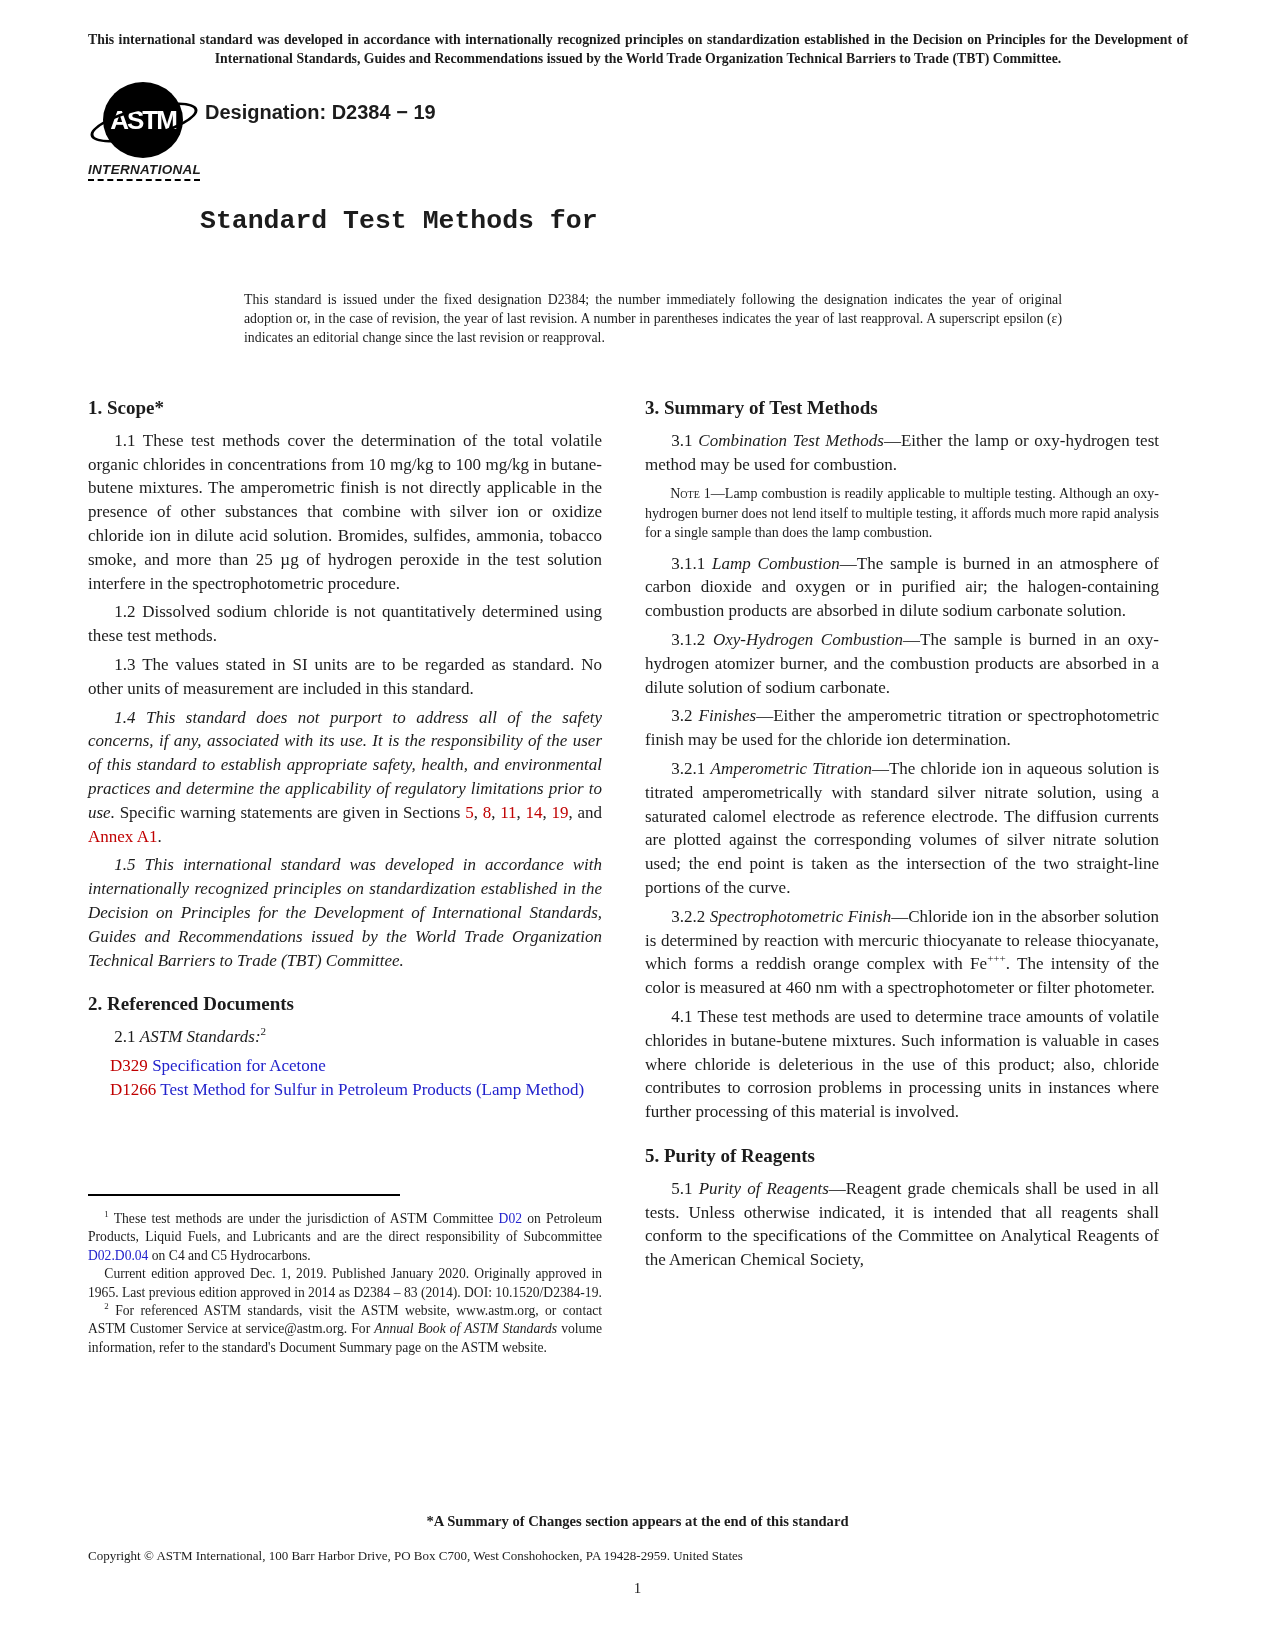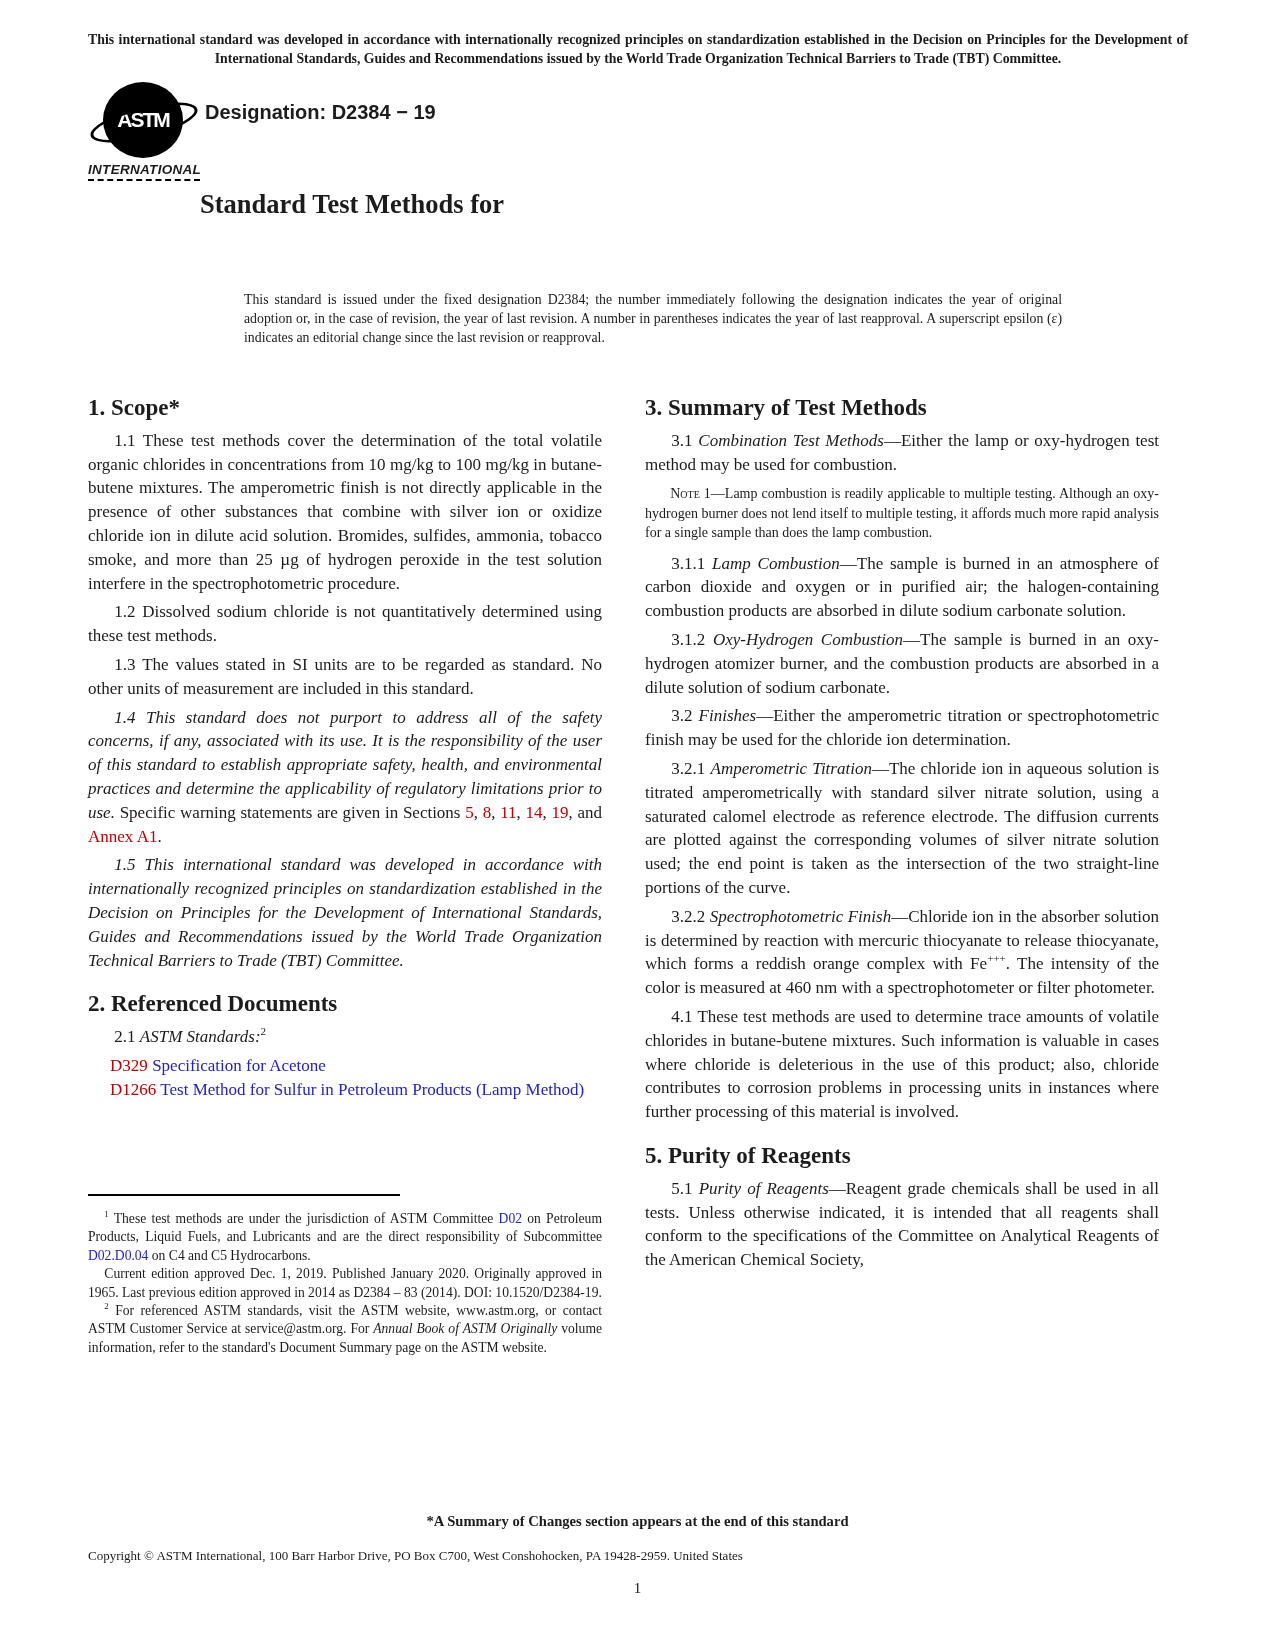--- a/index.html
+++ b/index.html
@@ -16,55 +16,55 @@
   }
   
   .logo{position:absolute;left:88px;top:82px;width:112px;}
   .globe{position:relative;width:82px;height:78px;margin:0 auto;}
   .globe-circle{
     width:80px;height:76px;background:#000;border-radius:50%;
     display:flex;align-items:center;justify-content:center;
   }
   .globe-text{
     color:#fff;font-family:"Liberation Sans",sans-serif;font-weight:bold;
-    font-size:21px;letter-spacing:-2px;
+    font-size:26px;letter-spacing:-2px;
   }
   .orbit{
     position:absolute;left:-14px;top:25px;width:104px;height:25px;
     border:3px solid #000;border-radius:50%;transform:rotate(-14deg);
   }
   .logo-sub{
     margin-top:2px;font-family:"Liberation Sans",sans-serif;font-weight:bold;
     font-style:italic;font-size:13.5px;letter-spacing:0.3px;text-align:left;
     border-bottom:2px dashed #000;padding-bottom:2px;
   }
   .designation{
     position:absolute;left:205px;top:101px;
     font-family:"Liberation Sans",sans-serif;font-weight:bold;font-size:20px;
   }
   
   .title-block{
-    position:absolute;left:200px;top:187px;
-    font-family:Liberation Serif, serif;font-weight:bold;
+    position:absolute;left:200px;top:204px;
+    font-family:Liberation Mono, monospace;font-weight:bold;
     font-size:26.5px;line-height:34px;
   }
   .title-block sup{font-size:14px;}
   .issued-note{
     position:absolute;left:200px;top:291px;width:818px;
     font-size:13.8px;line-height:18.8px;text-align:justify;margin-left:44px;
   }
   
   .col{
     position:absolute;top:383px;width:514px;
     font-size:17px;line-height:23.8px;text-align:justify;
   }
   .col-left{left:88px;}
   .col-right{left:645px;}
   h2.sec{
-    font-size:23px;font-weight:bold;margin:0 0 9px 0;padding-top:15px;
+    font-size:19px;font-weight:bold;margin:0 0 9px 0;padding-top:15px;
     text-align:left;
   }
   h2.first{padding-top:13px;}
   .body-p{margin:0 0 5px 0;text-indent:1.55em;}
   .italic{font-style:italic;}
   .upright{font-style:normal;}
   .note{
     font-size:14px;line-height:19.4px;margin:8px 0 9px 0;text-indent:1.8em;
   }
   .note-label{font-variant:small-caps;}
@@ -165,19 +165,19 @@
   </p>
 </div>
 
 <div class="footnote-block">
   <div class="footnote-rule"></div>
   <p class="fn">
     <sup>1</sup><span> These test methods are under the jurisdiction of ASTM Committee </span><a class="blue">D02</a><span> on Petroleum Products, Liquid Fuels, and Lubricants and are the direct responsibility of Subcommittee </span><a class="blue">D02.D0.04</a><span> on C4 and C5 Hydrocarbons.</span>
   </p>
   <p class="fn">Current edition approved Dec. 1, 2019. Published January 2020. Originally approved in 1965. Last previous edition approved in 2014 as D2384 – 83 (2014). DOI: 10.1520/D2384-19.</p>
   <p class="fn">
-    <sup>2</sup><span> For referenced ASTM standards, visit the ASTM website, www.astm.org, or contact ASTM Customer Service at service@astm.org. For </span><i>Annual Book of ASTM Originally</i><span> volume information, refer to the standard's Document Summary page on the ASTM website.</span>
+    <sup>2</sup><span> For referenced ASTM standards, visit the ASTM website, www.astm.org, or contact ASTM Customer Service at service@astm.org. For </span><i>Annual Book of ASTM Standards</i><span> volume information, refer to the standard's Document Summary page on the ASTM website.</span>
   </p>
 </div>
 
 <div class="summary-line">*A Summary of Changes section appears at the end of this standard</div>
 <div class="copyright">Copyright © ASTM International, 100 Barr Harbor Drive, PO Box C700, West Conshohocken, PA 19428-2959. United States</div>
 <div class="page-num">1</div>
 
 </body></html>

